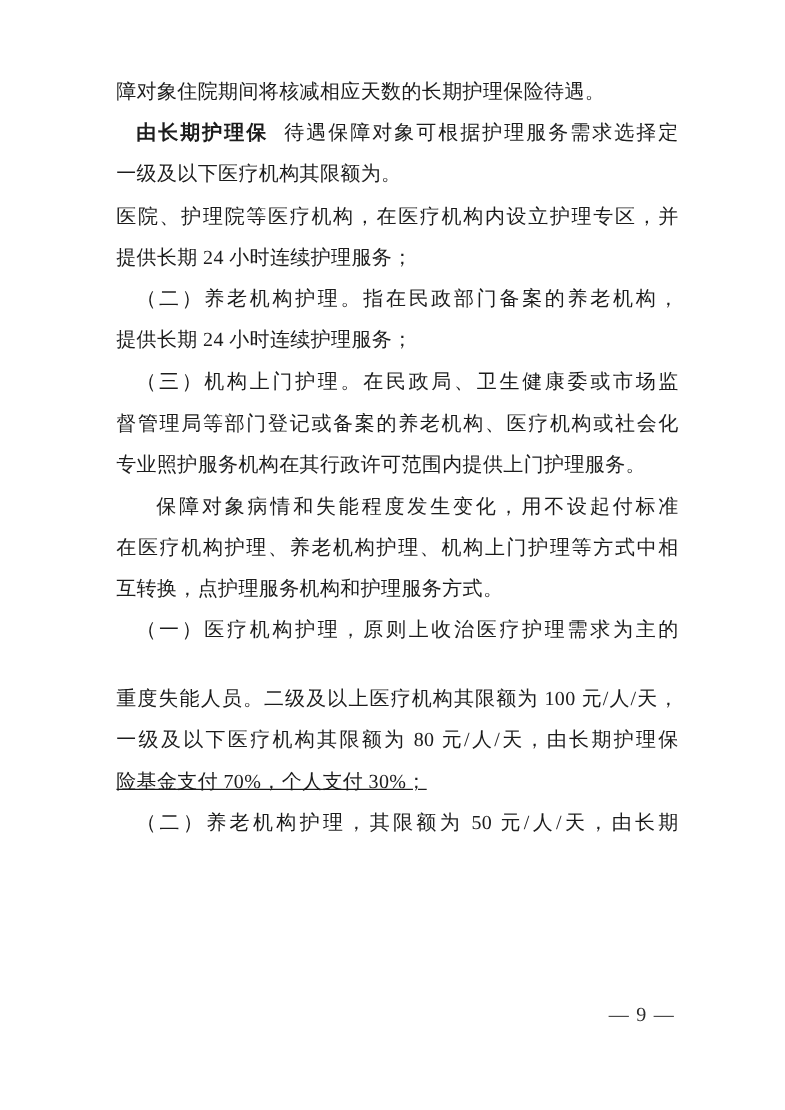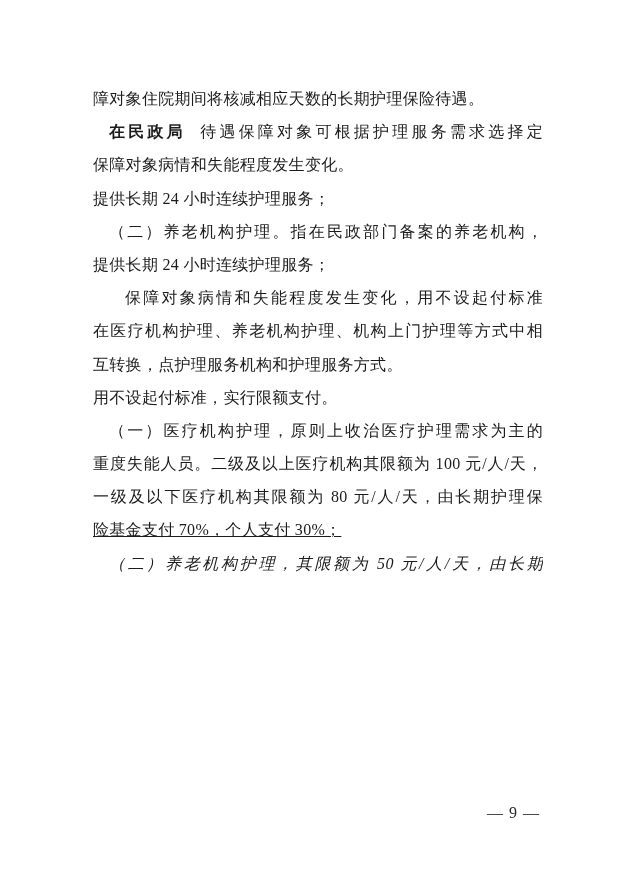--- a/index.html
+++ b/index.html
@@ -12,21 +12,21 @@
     width: 628px;
     height: 888px;
     background: #ffffff;
     overflow: hidden;
     font-family: "Liberation Serif", "DejaVu Serif", serif;
     color: #1c1c1c;
   }
   .text-block {
     position: absolute;
     left: 93px;
-    top: 82px;
+    top: 57px;
     width: 450px;
     font-size: 16px;
   }
   .line {
     height: 33.2px;
     line-height: 33.2px;
     overflow: hidden;
     text-align: left;
     letter-spacing: 0.3px;
   }
@@ -52,29 +52,32 @@
     letter-spacing: 1px;
     color: #2a2a2a;
   }
 </style>
 </head>
 <body>
 
 <div class="paper">
   <div class="text-block">
       <div class="line" style="text-indent: 0em;">障对象住院期间将核减相应天数的长期护理保险待遇。</div>
-      <div class="line j" style="text-indent: 1em;"><b class="term">在民政局</b> 待遇保障对象可根据护理服务需求选择定</div>
-      <div class="line" style="text-indent: 0em;">保障对象病情和失能程度发生变化。</div>
+      <div class="line j" style="text-indent: 1em;"><b class="term">由长期护理保</b> 待遇保障对象可根据护理服务需求选择定</div>
+      <div class="line" style="text-indent: 0em;">一级及以下医疗机构其限额为。</div>
+      <div class="line j" style="text-indent: 0em;">医院、护理院等医疗机构，在医疗机构内设立护理专区，并</div>
       <div class="line" style="text-indent: 0em;">提供长期 24 小时连续护理服务；</div>
       <div class="line j" style="text-indent: 1em;">（二）养老机构护理。指在民政部门备案的养老机构，</div>
       <div class="line" style="text-indent: 0em;">提供长期 24 小时连续护理服务；</div>
+      <div class="line j" style="text-indent: 1em;">（三）机构上门护理。在民政局、卫生健康委或市场监</div>
+      <div class="line j" style="text-indent: 0em;">督管理局等部门登记或备案的养老机构、医疗机构或社会化</div>
+      <div class="line" style="text-indent: 0em;">专业照护服务机构在其行政许可范围内提供上门护理服务。</div>
       <div class="line j" style="text-indent: 2em;">保障对象病情和失能程度发生变化，用不设起付标准</div>
       <div class="line j" style="text-indent: 0em;">在医疗机构护理、养老机构护理、机构上门护理等方式中相</div>
       <div class="line" style="text-indent: 0em;">互转换，点护理服务机构和护理服务方式。</div>
-      <div class="line" style="text-indent: 0em;">用不设起付标准，实行限额支付。</div>
       <div class="line j" style="text-indent: 1em; font-family: Liberation Serif, serif;">（一）医疗机构护理，原则上收治医疗护理需求为主的</div>
-      <div class="line j" style="text-indent: 0em;">重度失能人员。二级及以上医疗机构其限额为 100 元/人/天，</div>
+      <div class="line j" style="text-indent: 0em; margin-top: 21px;">重度失能人员。二级及以上医疗机构其限额为 100 元/人/天，</div>
       <div class="line j" style="text-indent: 0em;">一级及以下医疗机构其限额为 80 元/人/天，由长期护理保</div>
       <div class="line" style="text-indent: 0em; text-decoration: underline;">险基金支付 70%，个人支付 30%；</div>
-      <div class="line j" style="text-indent: 1em; font-style: italic;">（二）养老机构护理，其限额为 50 元/人/天，由长期</div>
+      <div class="line j" style="text-indent: 1em;">（二）养老机构护理，其限额为 50 元/人/天，由长期</div>
     </div>
   <div class="page-footer">— 9 —</div>
 </div>
 
 </body></html>

